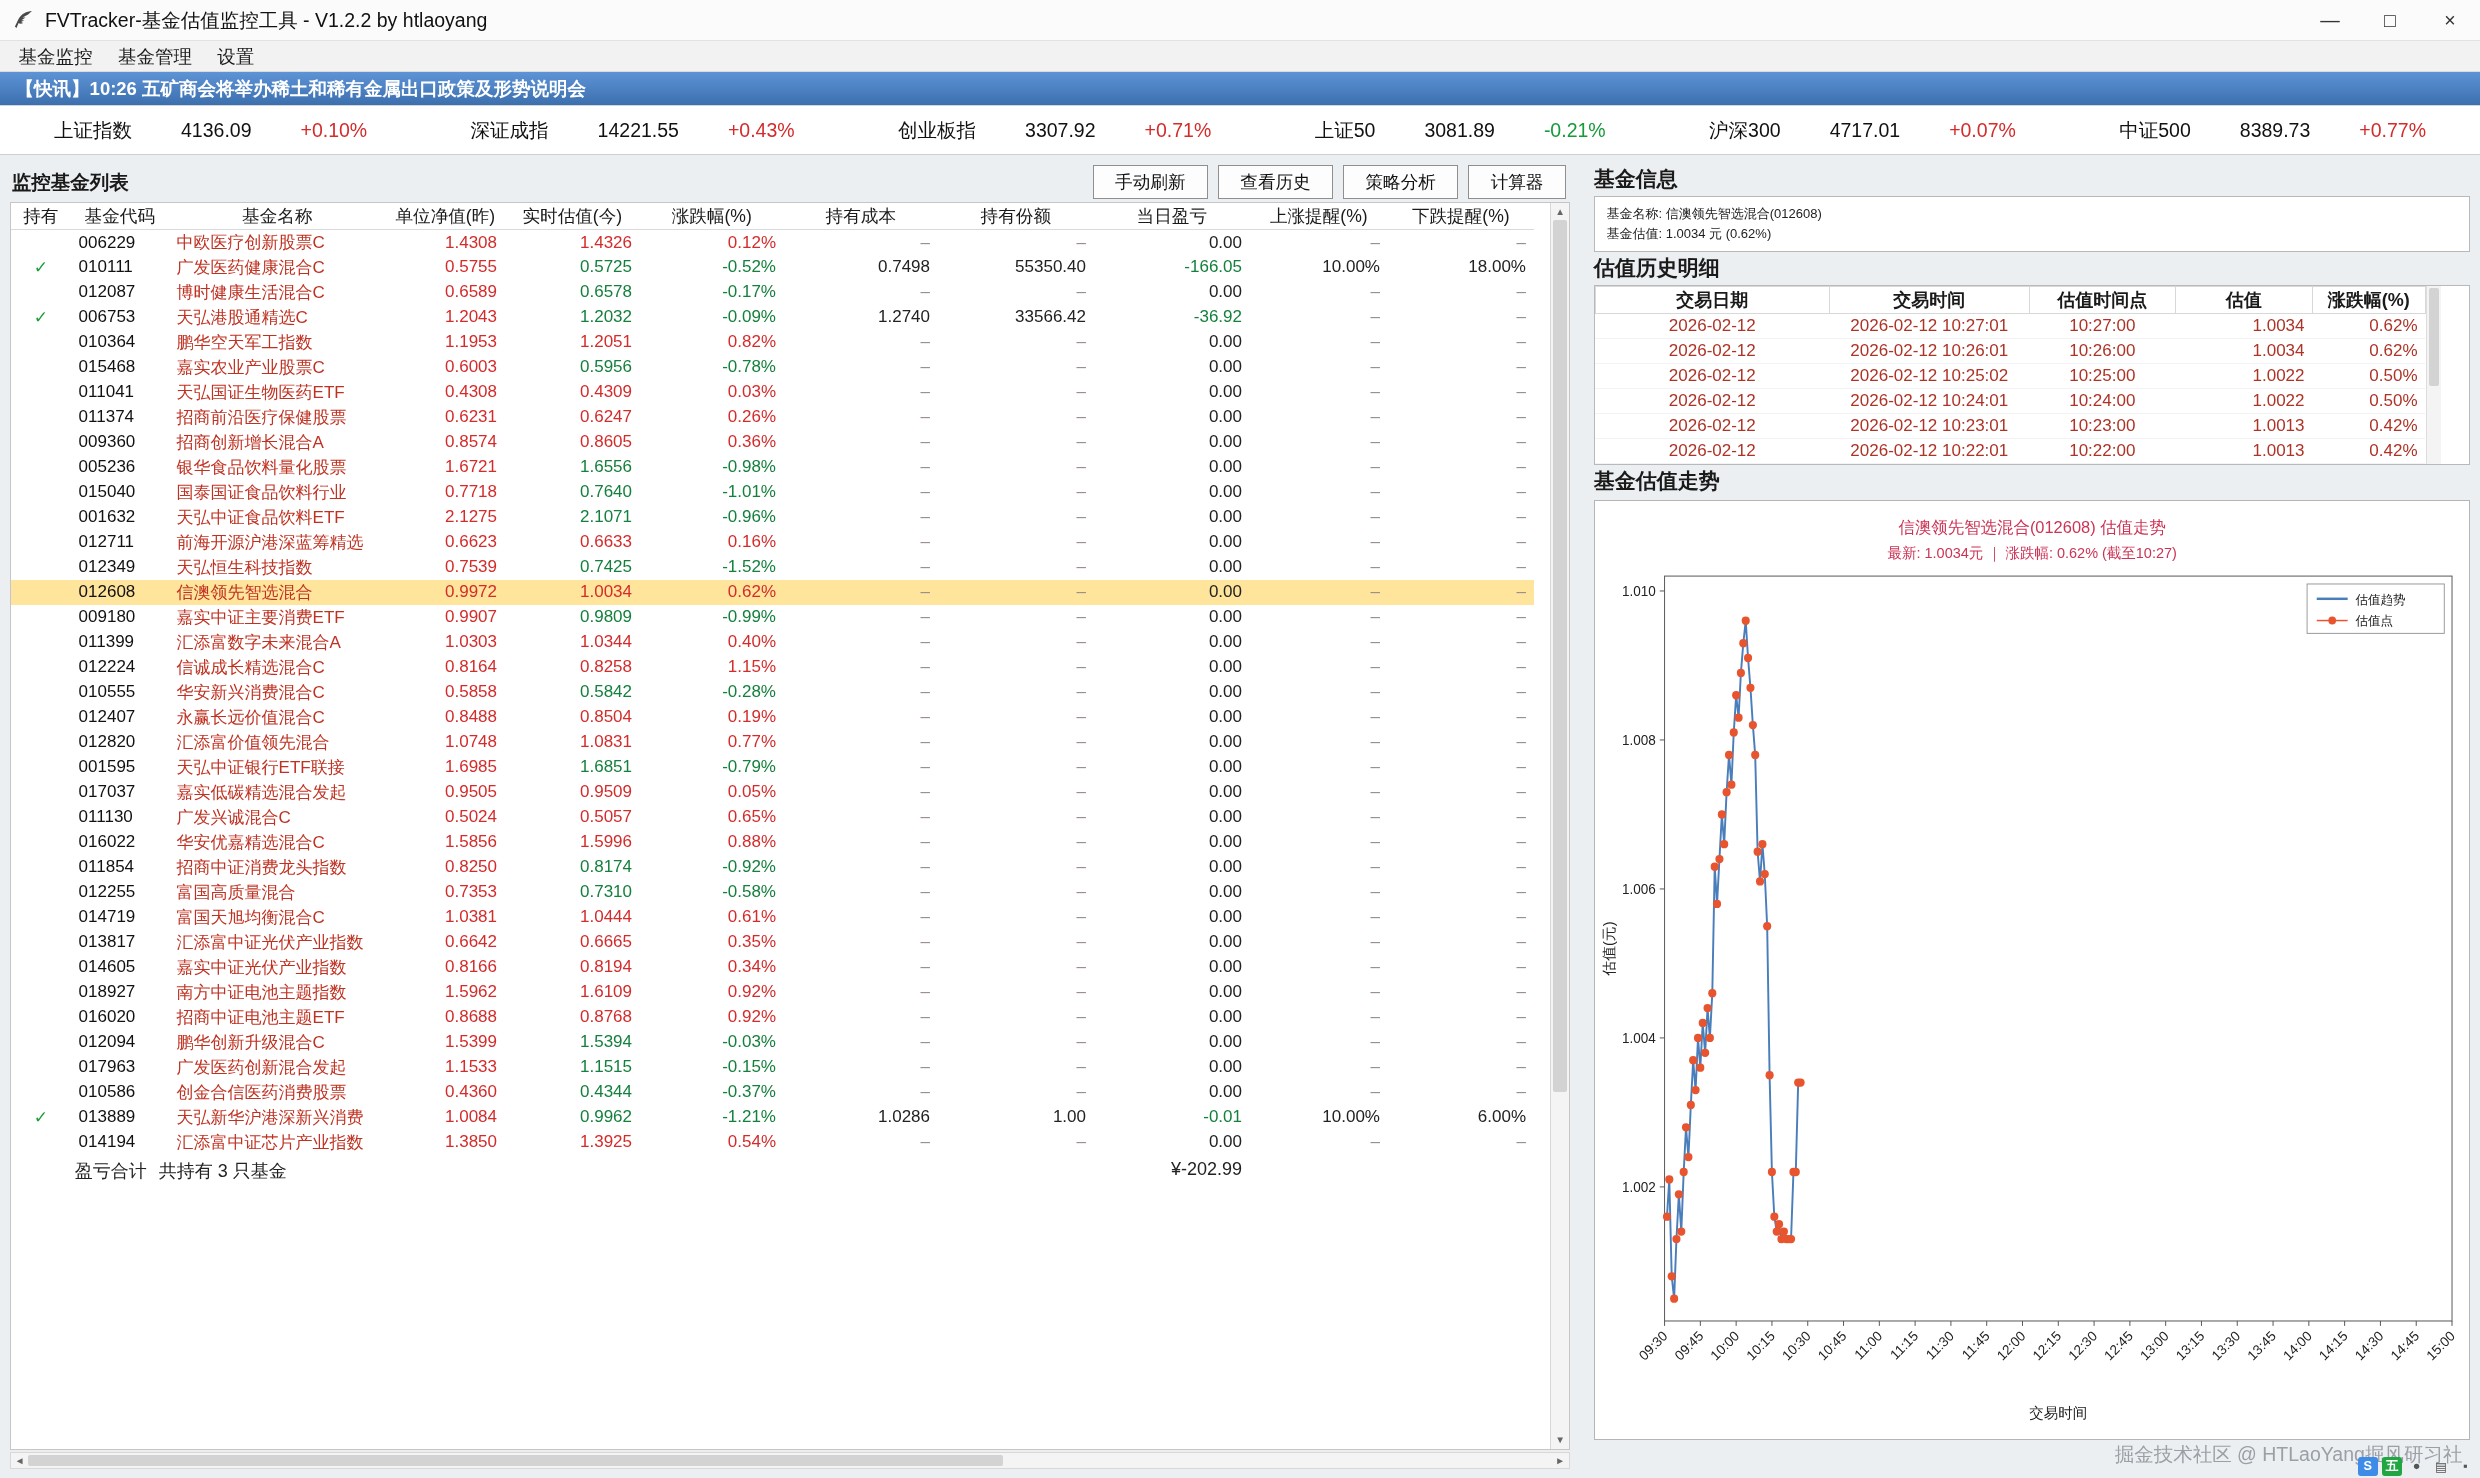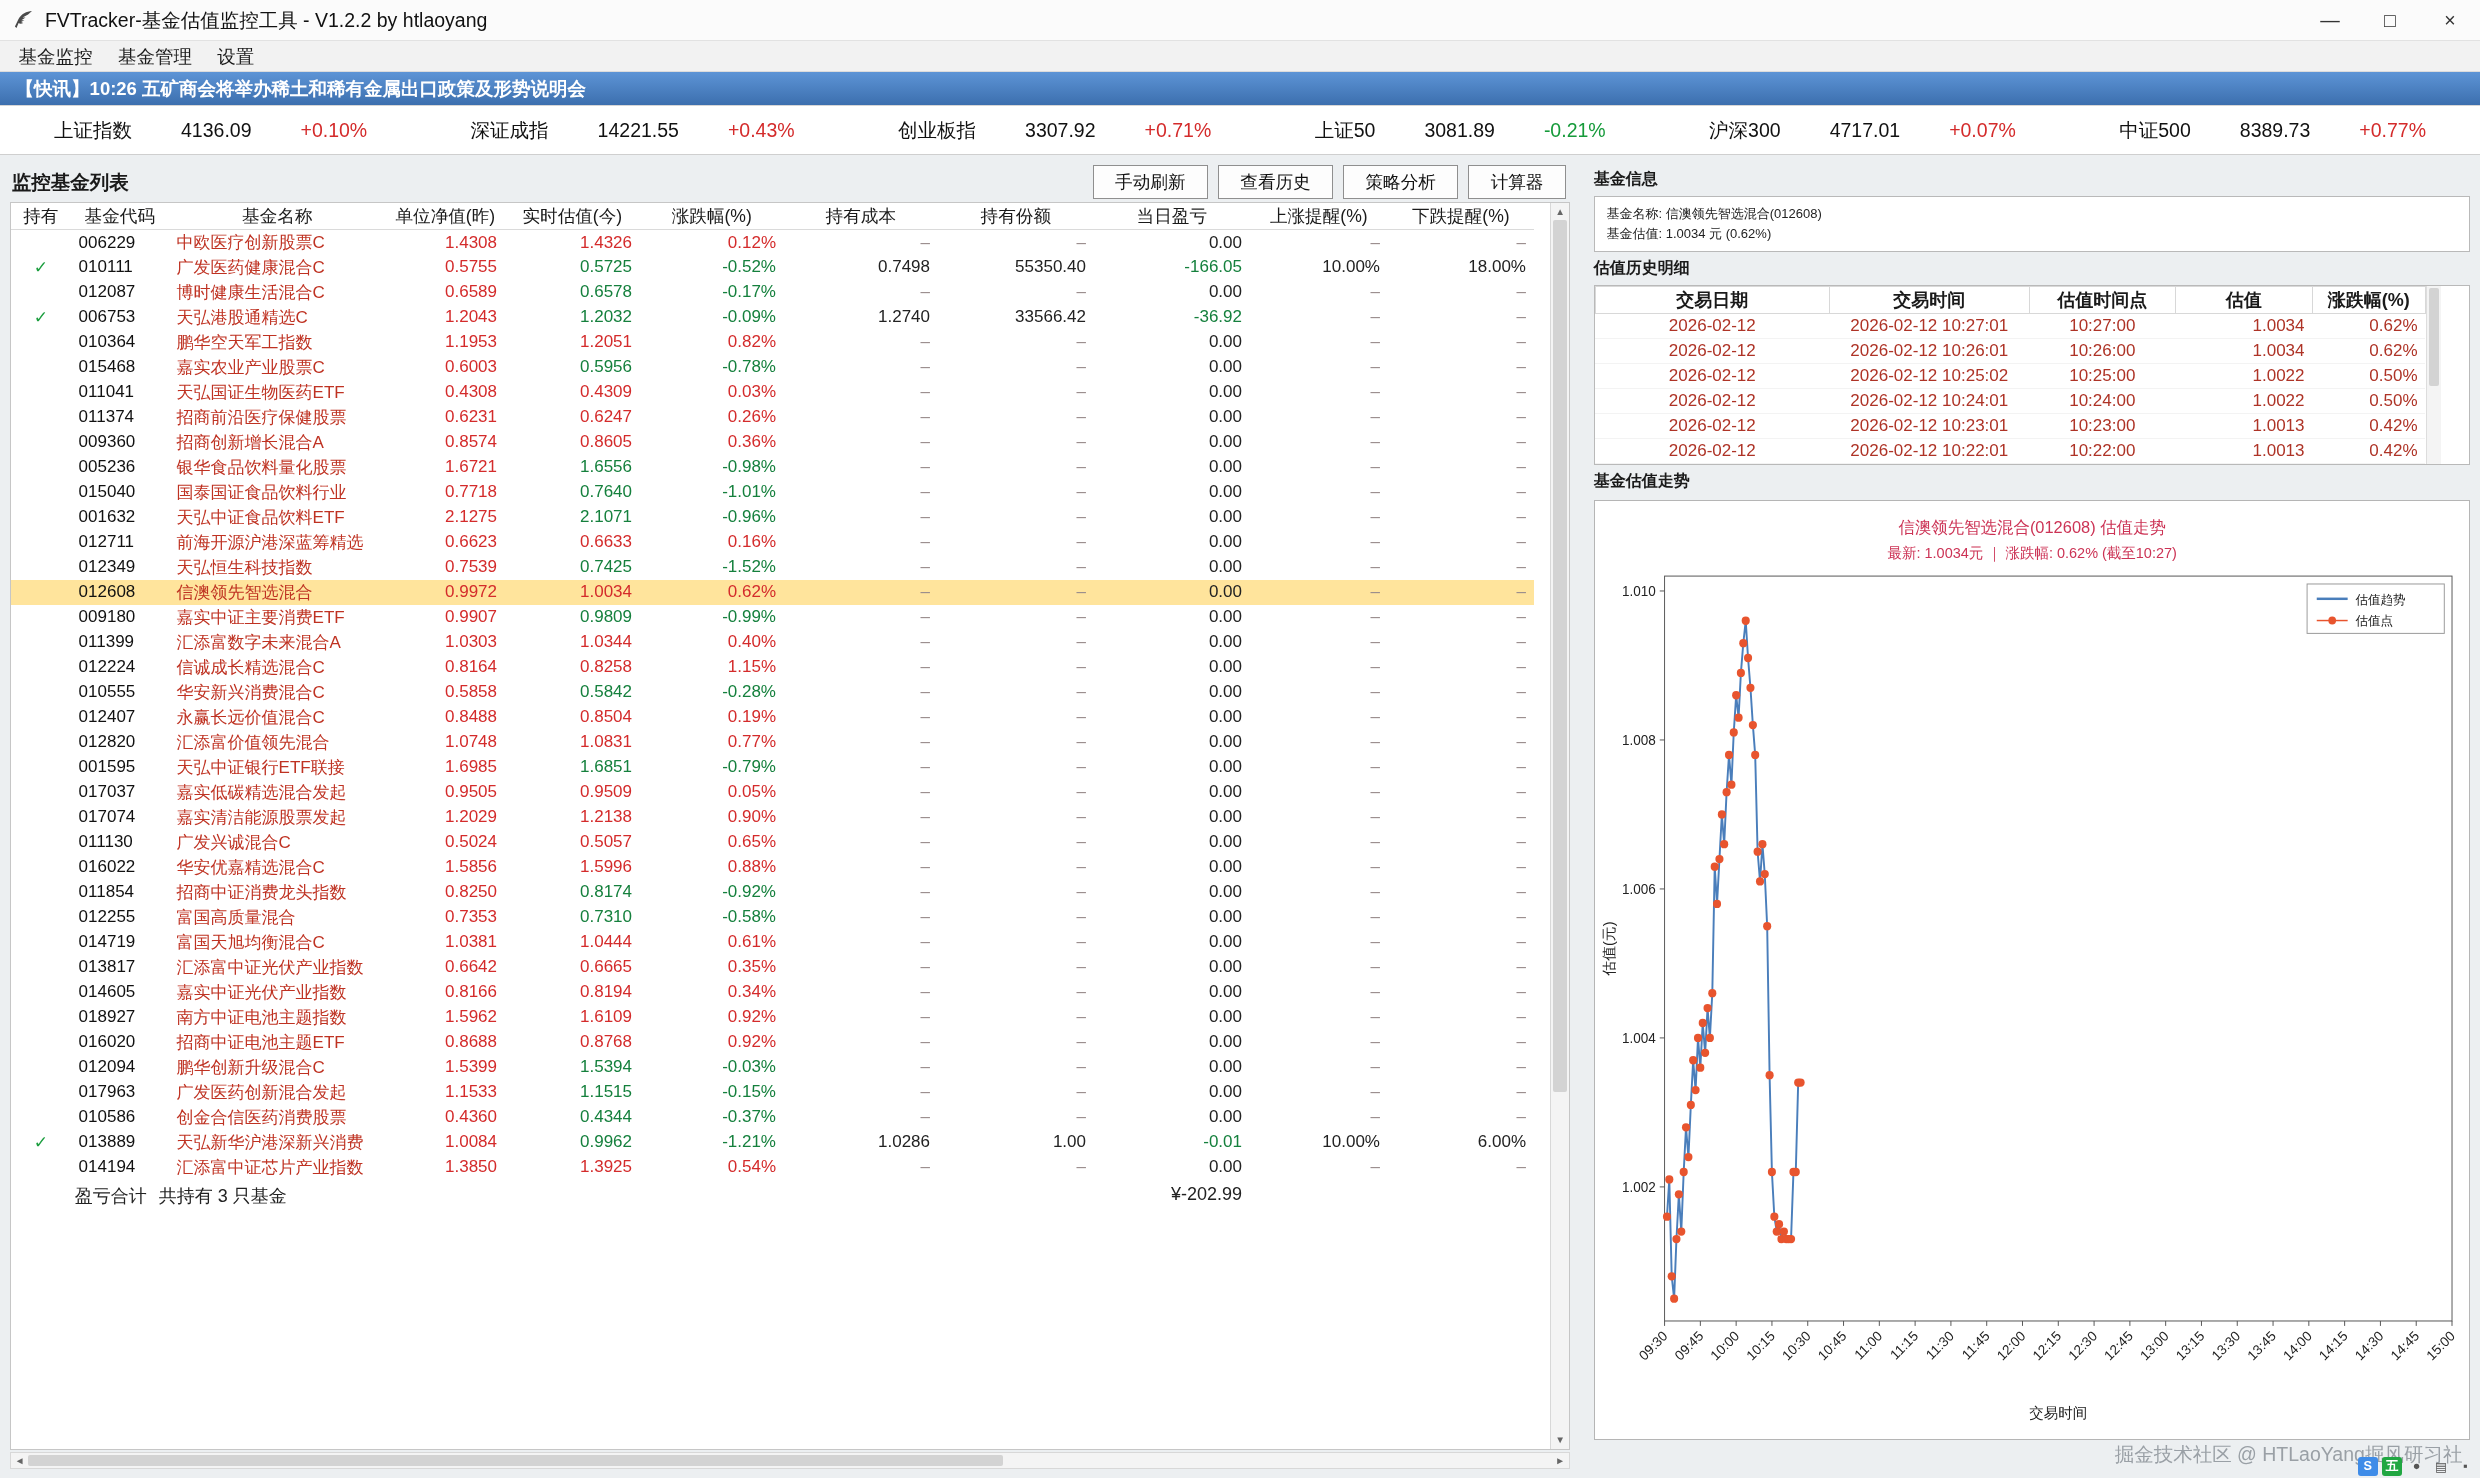--- a/index.html
+++ b/index.html
@@ -62,21 +62,21 @@
 .sb-arrow{height:17.6px;display:flex;align-items:center;justify-content:center;font-size:9.8px;color:#666}
 .v-track{flex:1;position:relative}
 .v-thumb{position:absolute;left:2px;right:2px;top:0;height:72%;background:#d3d3d3;border-radius:2px}
 .hscroll{height:17.6px;margin-top:2px;background:#f4f4f4;border:1px solid #d8d8d8;display:flex;align-items:stretch}
 .h-arrow{width:17.6px;display:flex;align-items:center;justify-content:center;font-size:9.8px;color:#666}
 .h-track{flex:1;position:relative}
 .h-thumb{position:absolute;top:2px;bottom:2px;left:0;width:64%;background:#d3d3d3;border-radius:2px}
 
 
 .right-panel{flex:1;display:flex;flex-direction:column;min-width:0}
-.rp-title{font-size:16px;font-weight:bold;height:33px;display:flex;align-items:center}
+.rp-title{font-size:21px;font-weight:bold;height:33px;display:flex;align-items:center}
 .info-box{border:1px solid #b9b9b9;background:#fff;padding:6.8px 11.7px;font-size:13px;line-height:1.55;color:#222}
 .hist-wrap{border:1px solid #b9b9b9;background:#fff;display:flex}
 table.hist{border-collapse:collapse;table-layout:fixed;width:830px;font-size:17px}
 table.hist th{height:27px;border:1px solid #d8d8d8;font-size:18px;font-weight:bold;background:#fff;white-space:nowrap;overflow:hidden}
 table.hist td{height:25px;color:#ae3326;border-bottom:1px solid #f3f3f3;white-space:nowrap;overflow:hidden;padding:0 7.8px}
 .hist-vscroll{width:15.6px;border-left:1px solid #ddd;background:#f4f4f4;position:relative}
 .hist-thumb{position:absolute;left:2px;right:2px;top:2px;height:55%;background:#d3d3d3;border-radius:2px}
 .chart-box{flex:1;border:1px solid #b5b5b5;background:#fff;min-height:0;margin-top:2px}
 .chart-box svg{display:block;width:100%;height:100%}
 .watermark{height:29px;display:flex;align-items:center;justify-content:flex-end;color:#9aa0a6;font-size:19.5px;padding-right:7.8px}
@@ -473,33 +473,20 @@
                 <td class="r dash">–</td>
                 <td class="r dash">–</td>
               </tr>
               <tr>
                 <td class="c check"></td>
                 <td class="l code">017037</td>
                 <td class="l fname">嘉实低碳精选混合发起</td>
                 <td class="r nav">0.9505</td>
                 <td class="r up">0.9509</td>
                 <td class="r up">0.05%</td>
-                <td class="r dash">–</td>
-                <td class="r dash">–</td>
-                <td class="r plain">0.00</td>
-                <td class="r dash">–</td>
-                <td class="r dash">–</td>
-              </tr>
-              <tr>
-                <td class="c check"></td>
-                <td class="l code">017074</td>
-                <td class="l fname">嘉实清洁能源股票发起</td>
-                <td class="r nav">1.2029</td>
-                <td class="r up">1.2138</td>
-                <td class="r up">0.90%</td>
                 <td class="r dash">–</td>
                 <td class="r dash">–</td>
                 <td class="r plain">0.00</td>
                 <td class="r dash">–</td>
                 <td class="r dash">–</td>
               </tr>
               <tr>
                 <td class="c check"></td>
                 <td class="l code">011130</td>
                 <td class="l fname">广发兴诚混合C</td>

